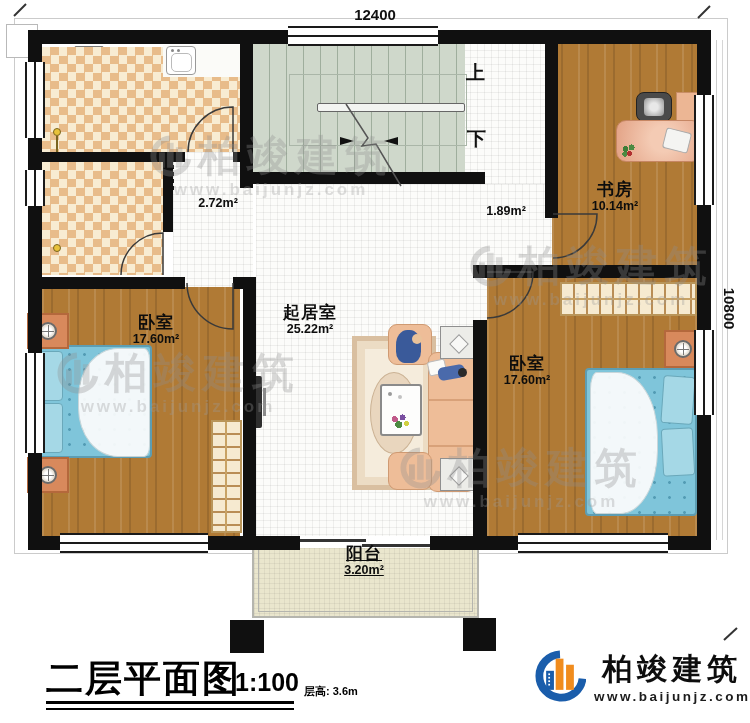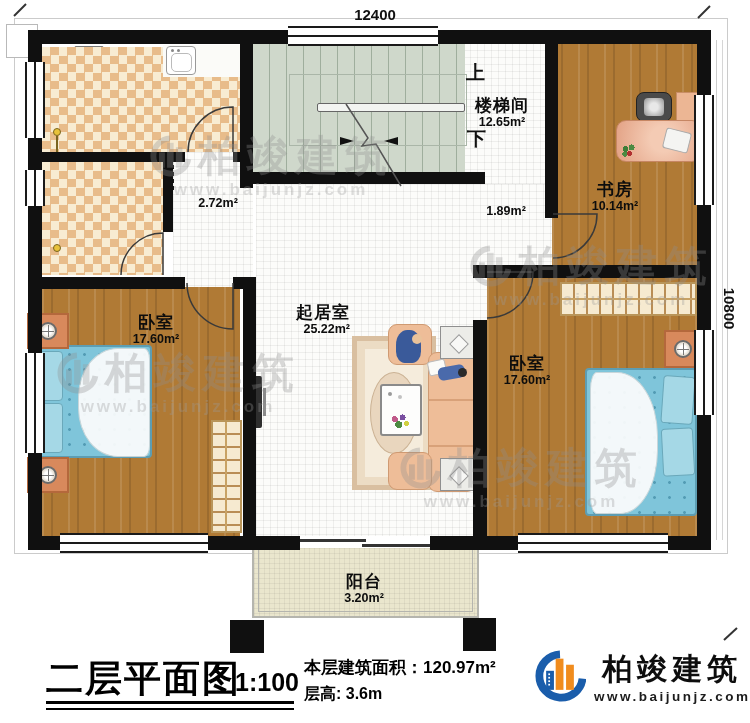--- a/index.html
+++ b/index.html
@@ -233,59 +233,54 @@
           <rect x="15" y="27" width="8" height="21" fill="#8a8a8a"></rect>
         </svg>
       <span class="wm-text">柏竣建筑</span>
     </div>
     <span class="wm-url">www.baijunjz.com</span>
   </div>
 
   <div class="label" style="left:180px;top:196px;width:76px;">
     <div class="rarea">2.72m²</div>
   </div>
-  <div class="label" style="left:458px;top:96px;width:88px;">
-    <div class="rname">楼梯间</div>
-    <div class="rarea">12.65m²</div>
-  </div>
   <div class="updown" style="left:466px;top:60px;">上</div>
   <div class="updown" style="left:467px;top:126px;">下</div>
   <div class="label" style="left:470px;top:204px;width:72px;">
     <div class="rarea">1.89m²</div>
   </div>
   <div class="label" style="left:575px;top:180px;width:80px;">
     <div class="rname">书房</div>
     <div class="rarea">10.14m²</div>
   </div>
   <div class="label" style="left:116px;top:313px;width:80px;">
     <div class="rname">卧室</div>
     <div class="rarea">17.60m²</div>
   </div>
   <div class="label" style="left:487px;top:354px;width:80px;">
     <div class="rname">卧室</div>
     <div class="rarea">17.60m²</div>
   </div>
-  <div class="label" style="left:270px;top:303px;width:80px;text-align:right;">
+  <div class="label" style="left:270px;top:303px;width:80px;">
     <div class="rname">起居室</div>
     <div class="rarea">25.22m²</div>
   </div>
-  <div class="label" style="left:324px;top:572px;width:80px;">
+  <div class="label" style="left:324px;top:544px;width:80px;text-decoration:underline;">
     <div class="rname">阳台</div>
     <div class="rarea">3.20m²</div>
   </div>
 
   <div class="dim" style="left:340px;top:6px;width:70px;text-align:center;">12400</div>
   <div class="dim" style="left:694px;top:300px;width:70px;text-align:center;transform:rotate(90deg);transform-origin:center;">10800</div>
 
   <div class="titleblock" style="left:46px;top:654px;font-size:37px;font-weight:bold;letter-spacing:2px;">二层平面图</div>
   <div class="titleblock" style="left:235px;top:668px;font-size:25px;font-weight:bold;">1:100</div>
   <div class="titleblock" style="left:46px;top:701px;width:248px;height:3px;background:#000;"></div>
   <div class="titleblock" style="left:46px;top:708px;width:248px;height:2px;background:#000;"></div>
-  <div class="titleblock" style="left:304px;top:656px;font-size:17px;font-weight:bold;">本层建筑面积：120.97m²</div>
-  <div class="titleblock" style="left:304px;top:684px;font-size:16px;font-weight:bold;">层高: 3.6m</div>
+  <div class="titleblock" style="left:304px;top:684px;font-size:11px;font-weight:bold;">层高: 3.6m</div>
 
   <div class="titleblock" style="left:534px;top:646px;display:flex;align-items:center;gap:8px;">
     <svg width="52" height="60" viewBox="0 0 60 64">
       <path d="M30 7 A25 25 0 1 0 56 35" stroke="#1a5dab" stroke-width="9" fill="none"></path>
       <rect x="25" y="12" width="9" height="36" fill="#f08c1e"></rect>
       <rect x="37" y="19" width="9" height="29" fill="#f08c1e"></rect>
       <rect x="14" y="26" width="9" height="22" fill="#1a5dab"></rect>
       <rect x="16.5" y="29" width="2" height="2" fill="#fff"></rect>
         <rect x="16.5" y="33" width="2" height="2" fill="#fff"></rect>
         <rect x="16.5" y="37" width="2" height="2" fill="#fff"></rect>

